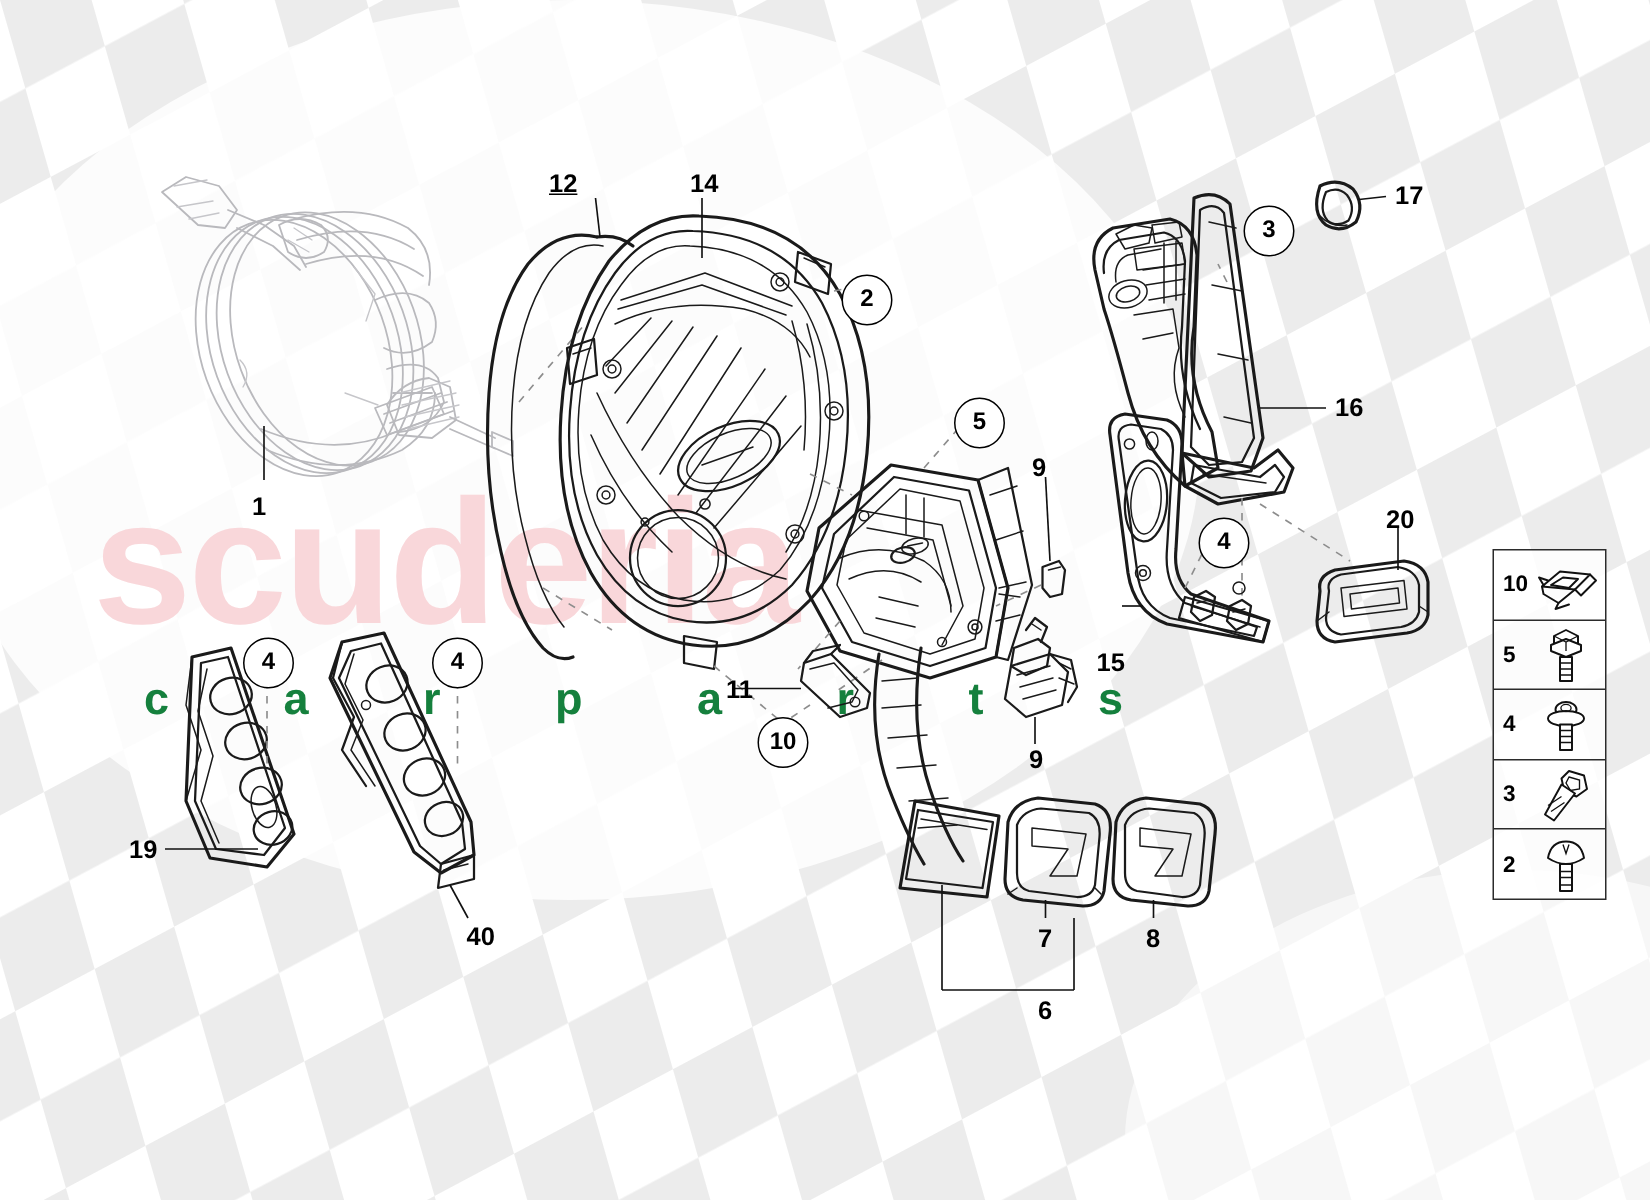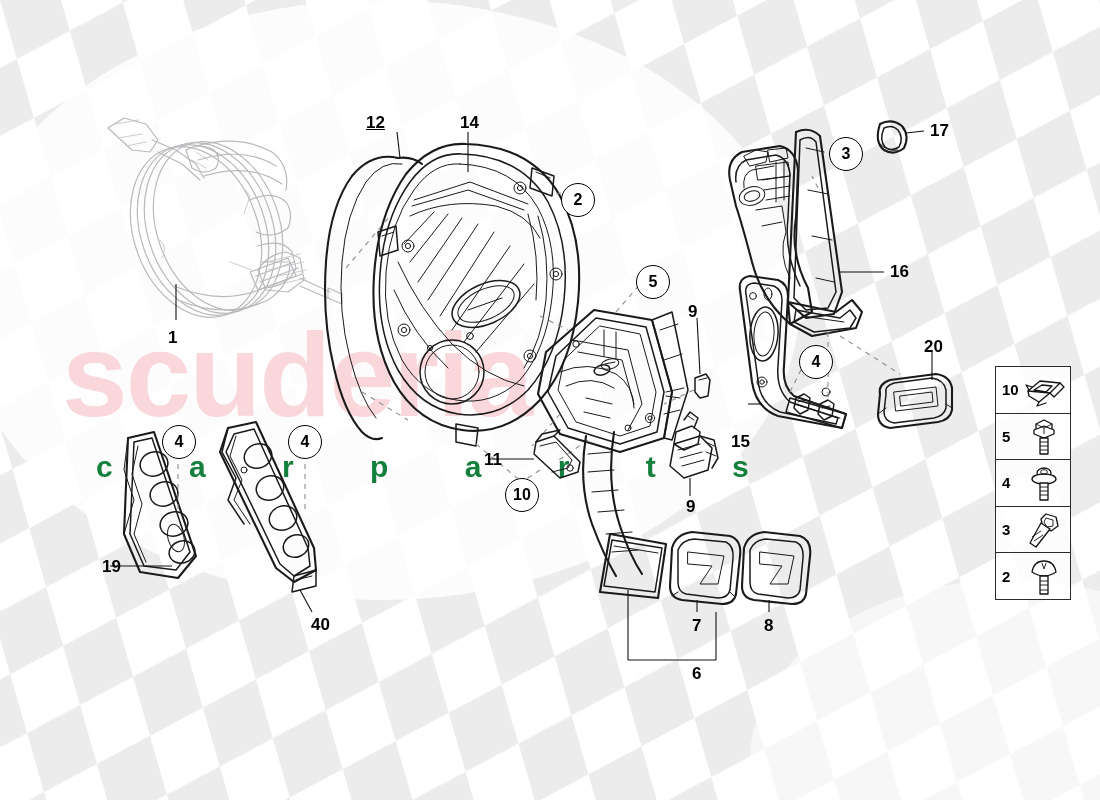--- a/index.html
+++ b/index.html
@@ -496,21 +496,21 @@
     <div class="lbl" style="left:168px; top:329px;">1</div>
     <div class="lbl" style="left:366px; top:114px;text-decoration:underline;">12</div>
     <div class="lbl" style="left:460px; top:114px;">14</div>
     <div class="lbl" style="left:930px; top:122px;">17</div>
     <div class="lbl" style="left:890px; top:263px;">16</div>
     <div class="lbl" style="left:688px; top:303px;">9</div>
     <div class="lbl" style="left:924px; top:338px;">20</div>
     <div class="lbl" style="left:731px; top:396px;margin-top:37px;">15</div>
     <div class="lbl" style="left:484px; top:451px;">11</div>
     <div class="lbl" style="left:686px; top:498px;">9</div>
-    <div class="lbl" style="left:86px;  top:558px;margin-left:16px;">19</div>
+    <div class="lbl" style="left:86px;  top:558px;">19</div>
     <div class="lbl" style="left:311px; top:616px;">40</div>
     <div class="lbl" style="left:692px; top:617px;">7</div>
     <div class="lbl" style="left:764px; top:617px;">8</div>
     <div class="lbl" style="left:692px; top:665px;">6</div>
 
     <div class="callout" style="left:561px; top:183px;">2</div>
     <div class="callout" style="left:636px; top:265px;">5</div>
     <div class="callout" style="left:829px; top:137px;">3</div>
     <div class="callout" style="left:799px; top:345px;">4</div>
     <div class="callout" style="left:162px; top:425px;">4</div>

